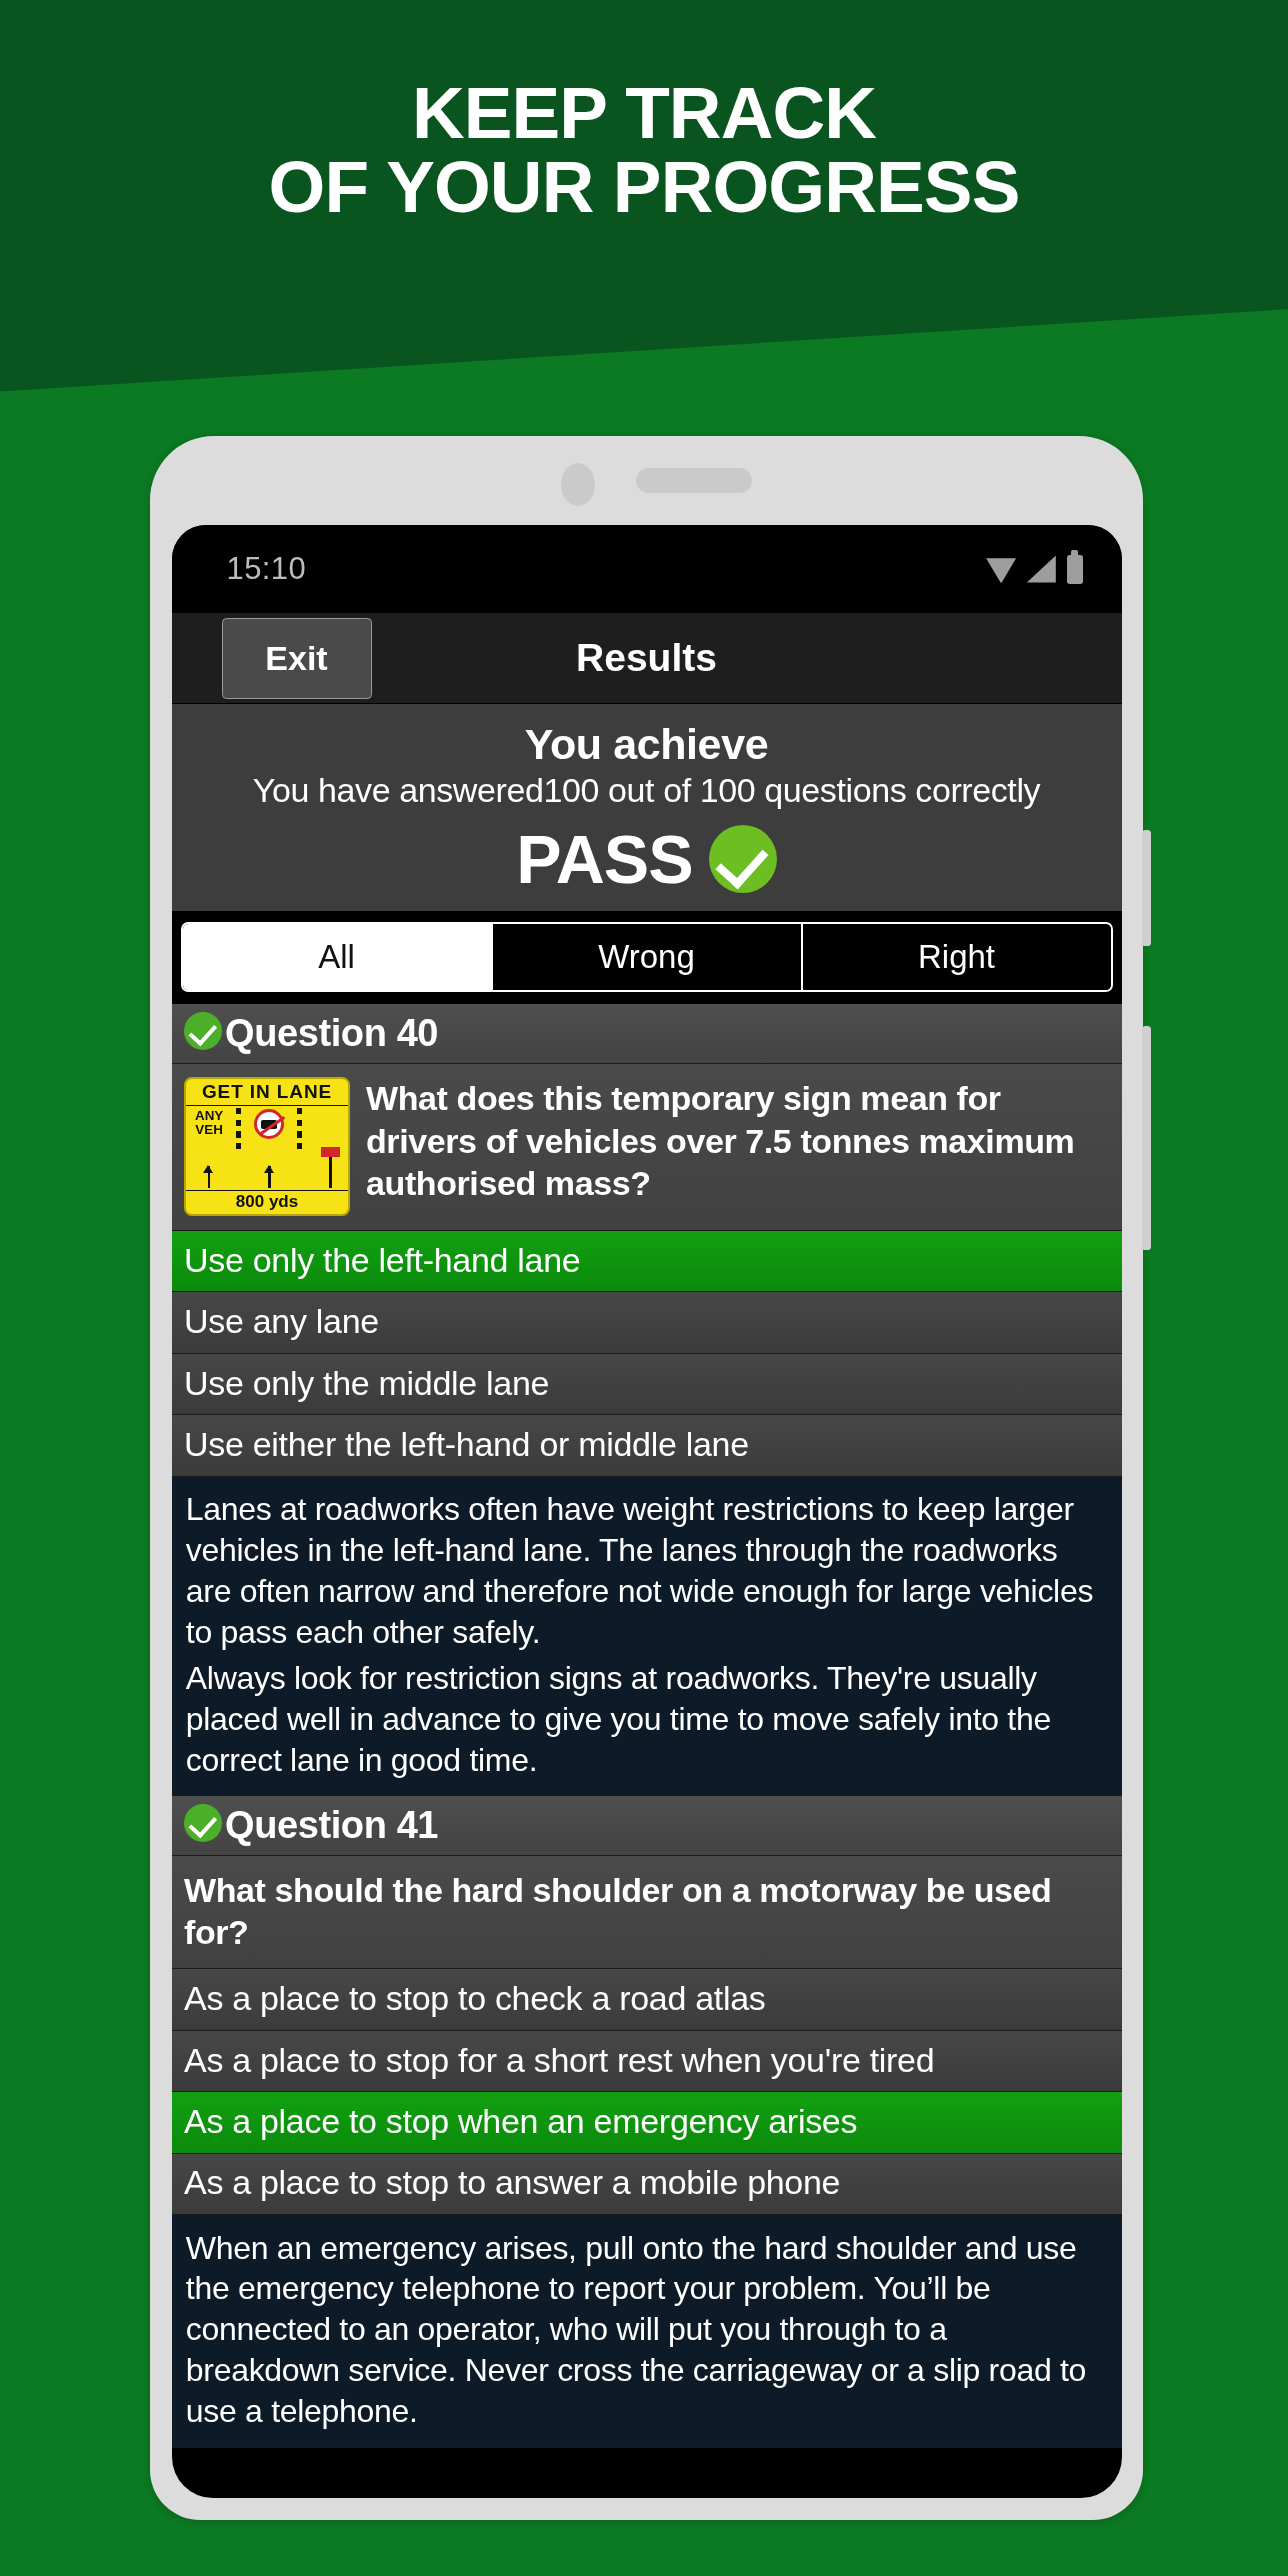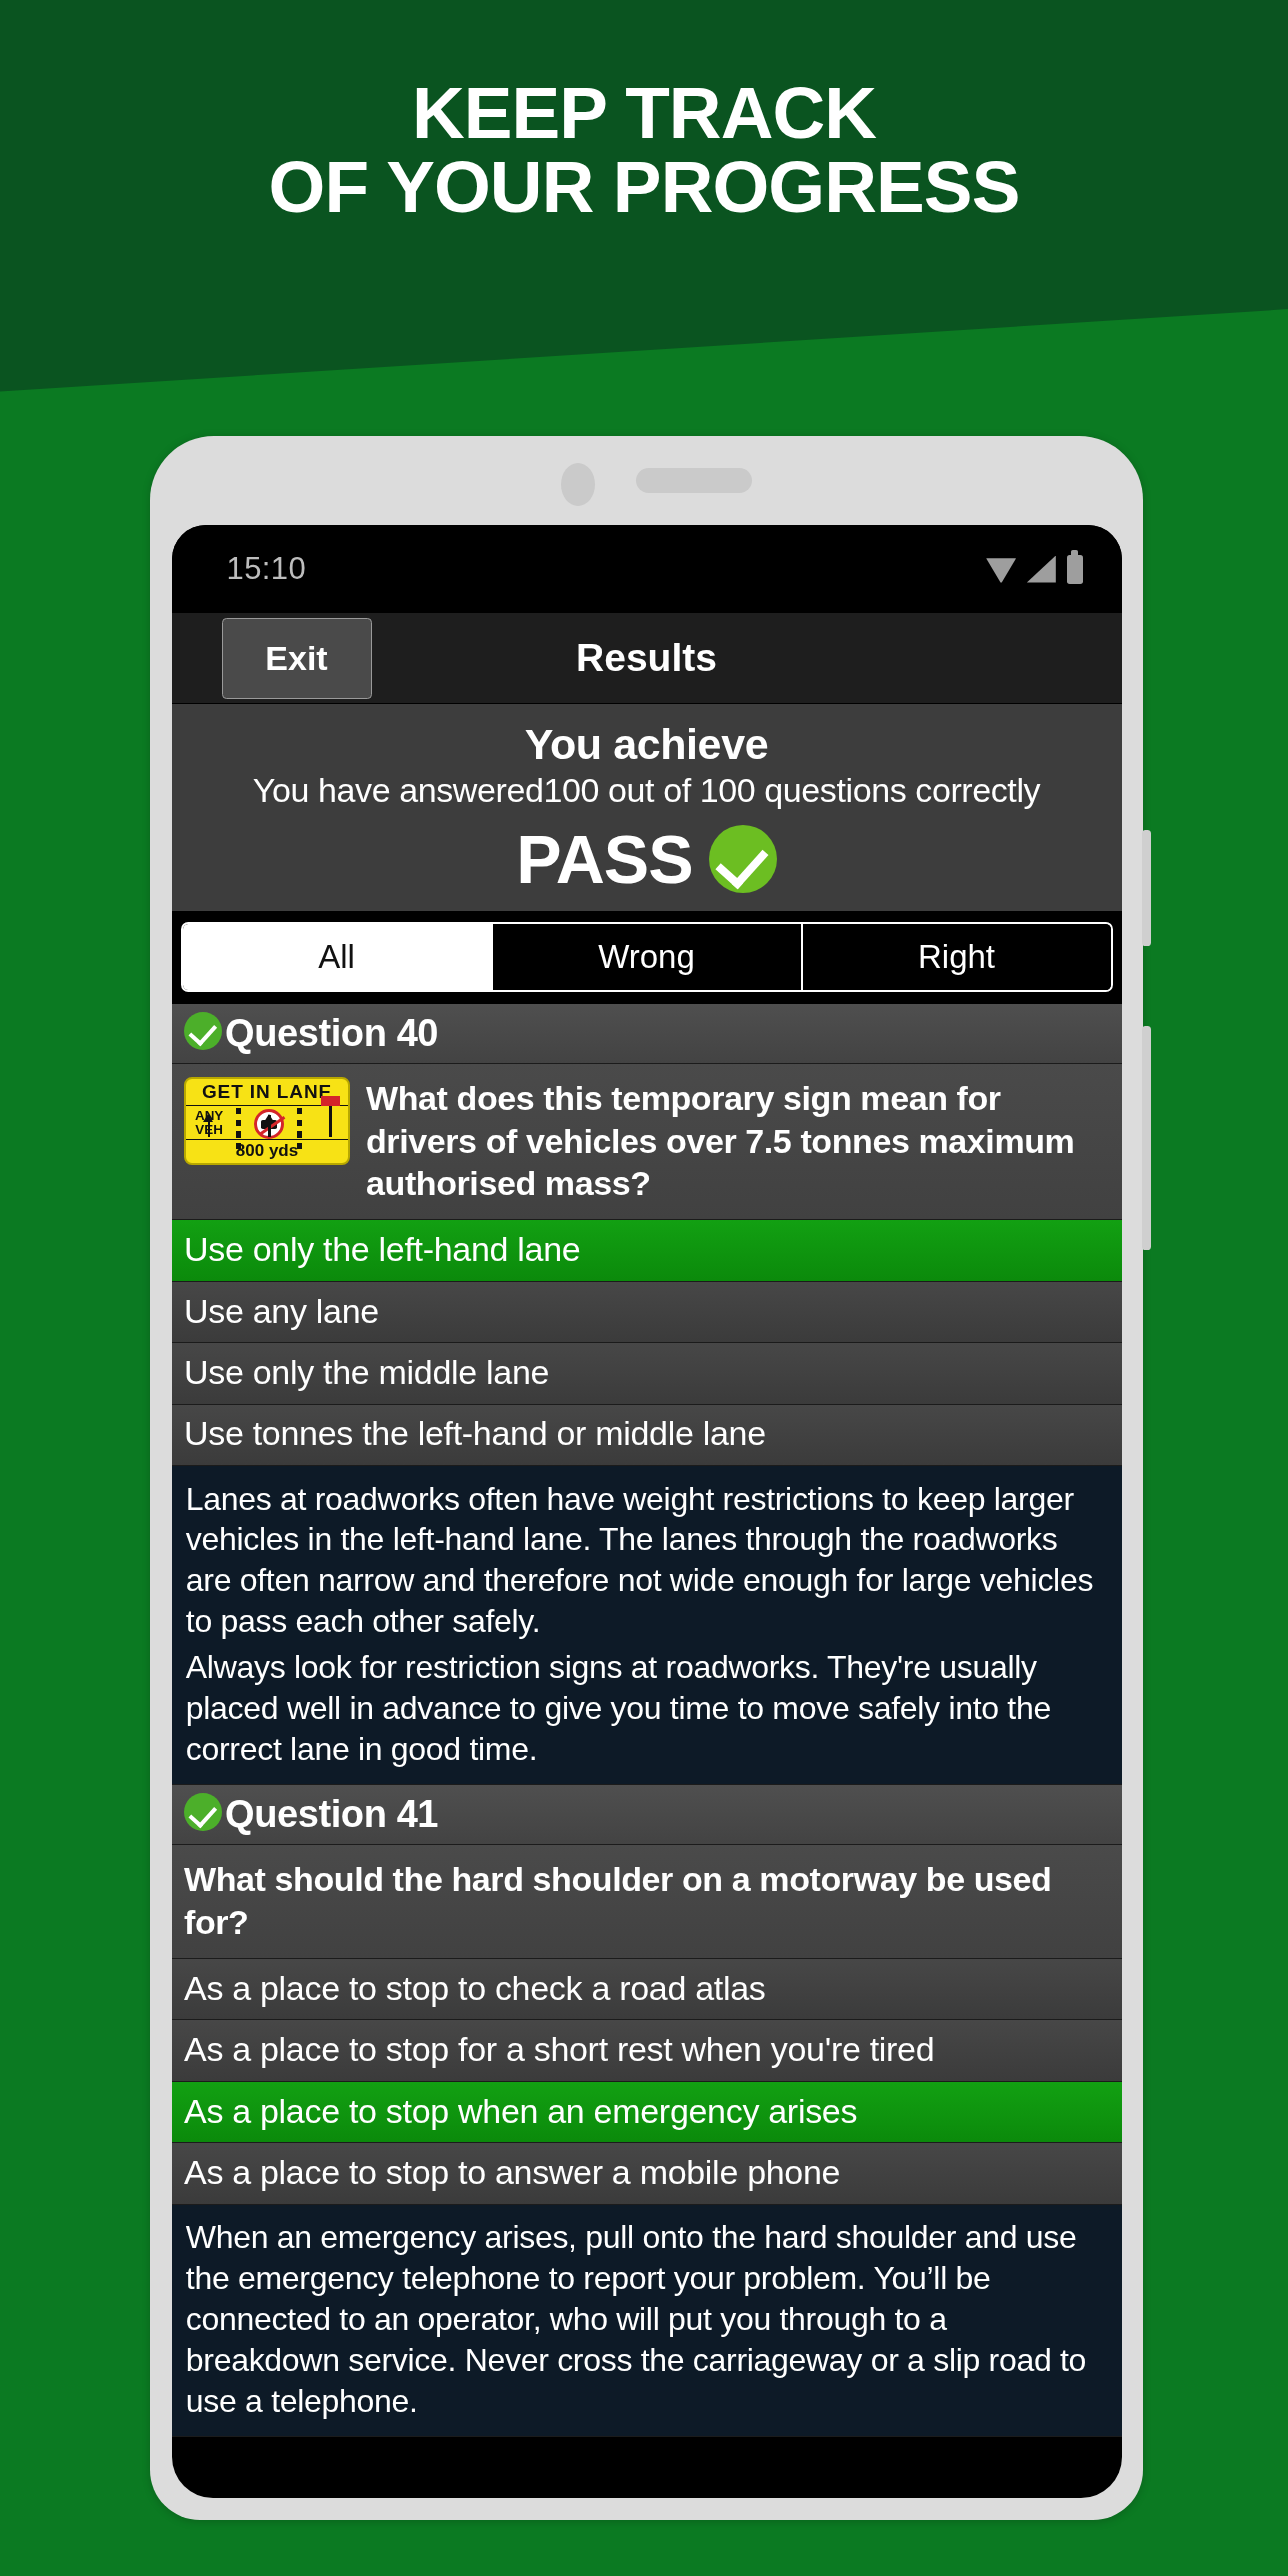--- a/index.html
+++ b/index.html
@@ -322,21 +322,21 @@
     line-height: 1.26;
     letter-spacing: -0.4px;
     padding: 12.5px 14.3px 14.3px 12.5px;
     border-bottom: 0.9px solid #1b1b1b;
   }
 
   
   .sign {
     flex: none;
     width: 166px;
-    height: 88px;
+    height: 139px;
     background: #f7e215;
     border: 2.7px solid #b8a800;
     border-radius: 8px;
     display: flex;
     flex-direction: column;
     font-weight: bold;
     overflow: hidden;
   }
   .sign-top {
     height: 27px;
@@ -529,21 +529,21 @@
             <div class="sign-post"></div>
           </div>
           <div class="sign-bot">800 yds</div>
         </div>
         <div class="q-text">What does this temporary sign mean for drivers of vehicles over 7.5 tonnes maximum authorised mass?</div>
       </div>
 
       <div class="ans correct">Use only the left-hand lane</div>
       <div class="ans normal">Use any lane</div>
       <div class="ans normal">Use only the middle lane</div>
-      <div class="ans normal">Use tonnes the left-hand or middle lane</div>
+      <div class="ans normal">Use either the left-hand or middle lane</div>
 
       <div class="expl">
         <p>Lanes at roadworks often have weight restrictions to keep larger vehicles in the left-hand lane. The lanes through the roadworks are often narrow and therefore not wide enough for large vehicles to pass each other safely.</p>
         <p>Always look for restriction signs at roadworks. They're usually placed well in advance to give you time to move safely into the correct lane in good time.</p>
       </div>
 
       <div class="q-header">
         <span class="q-check"></span>
         <span class="q-title">Question 41</span>
       </div>

